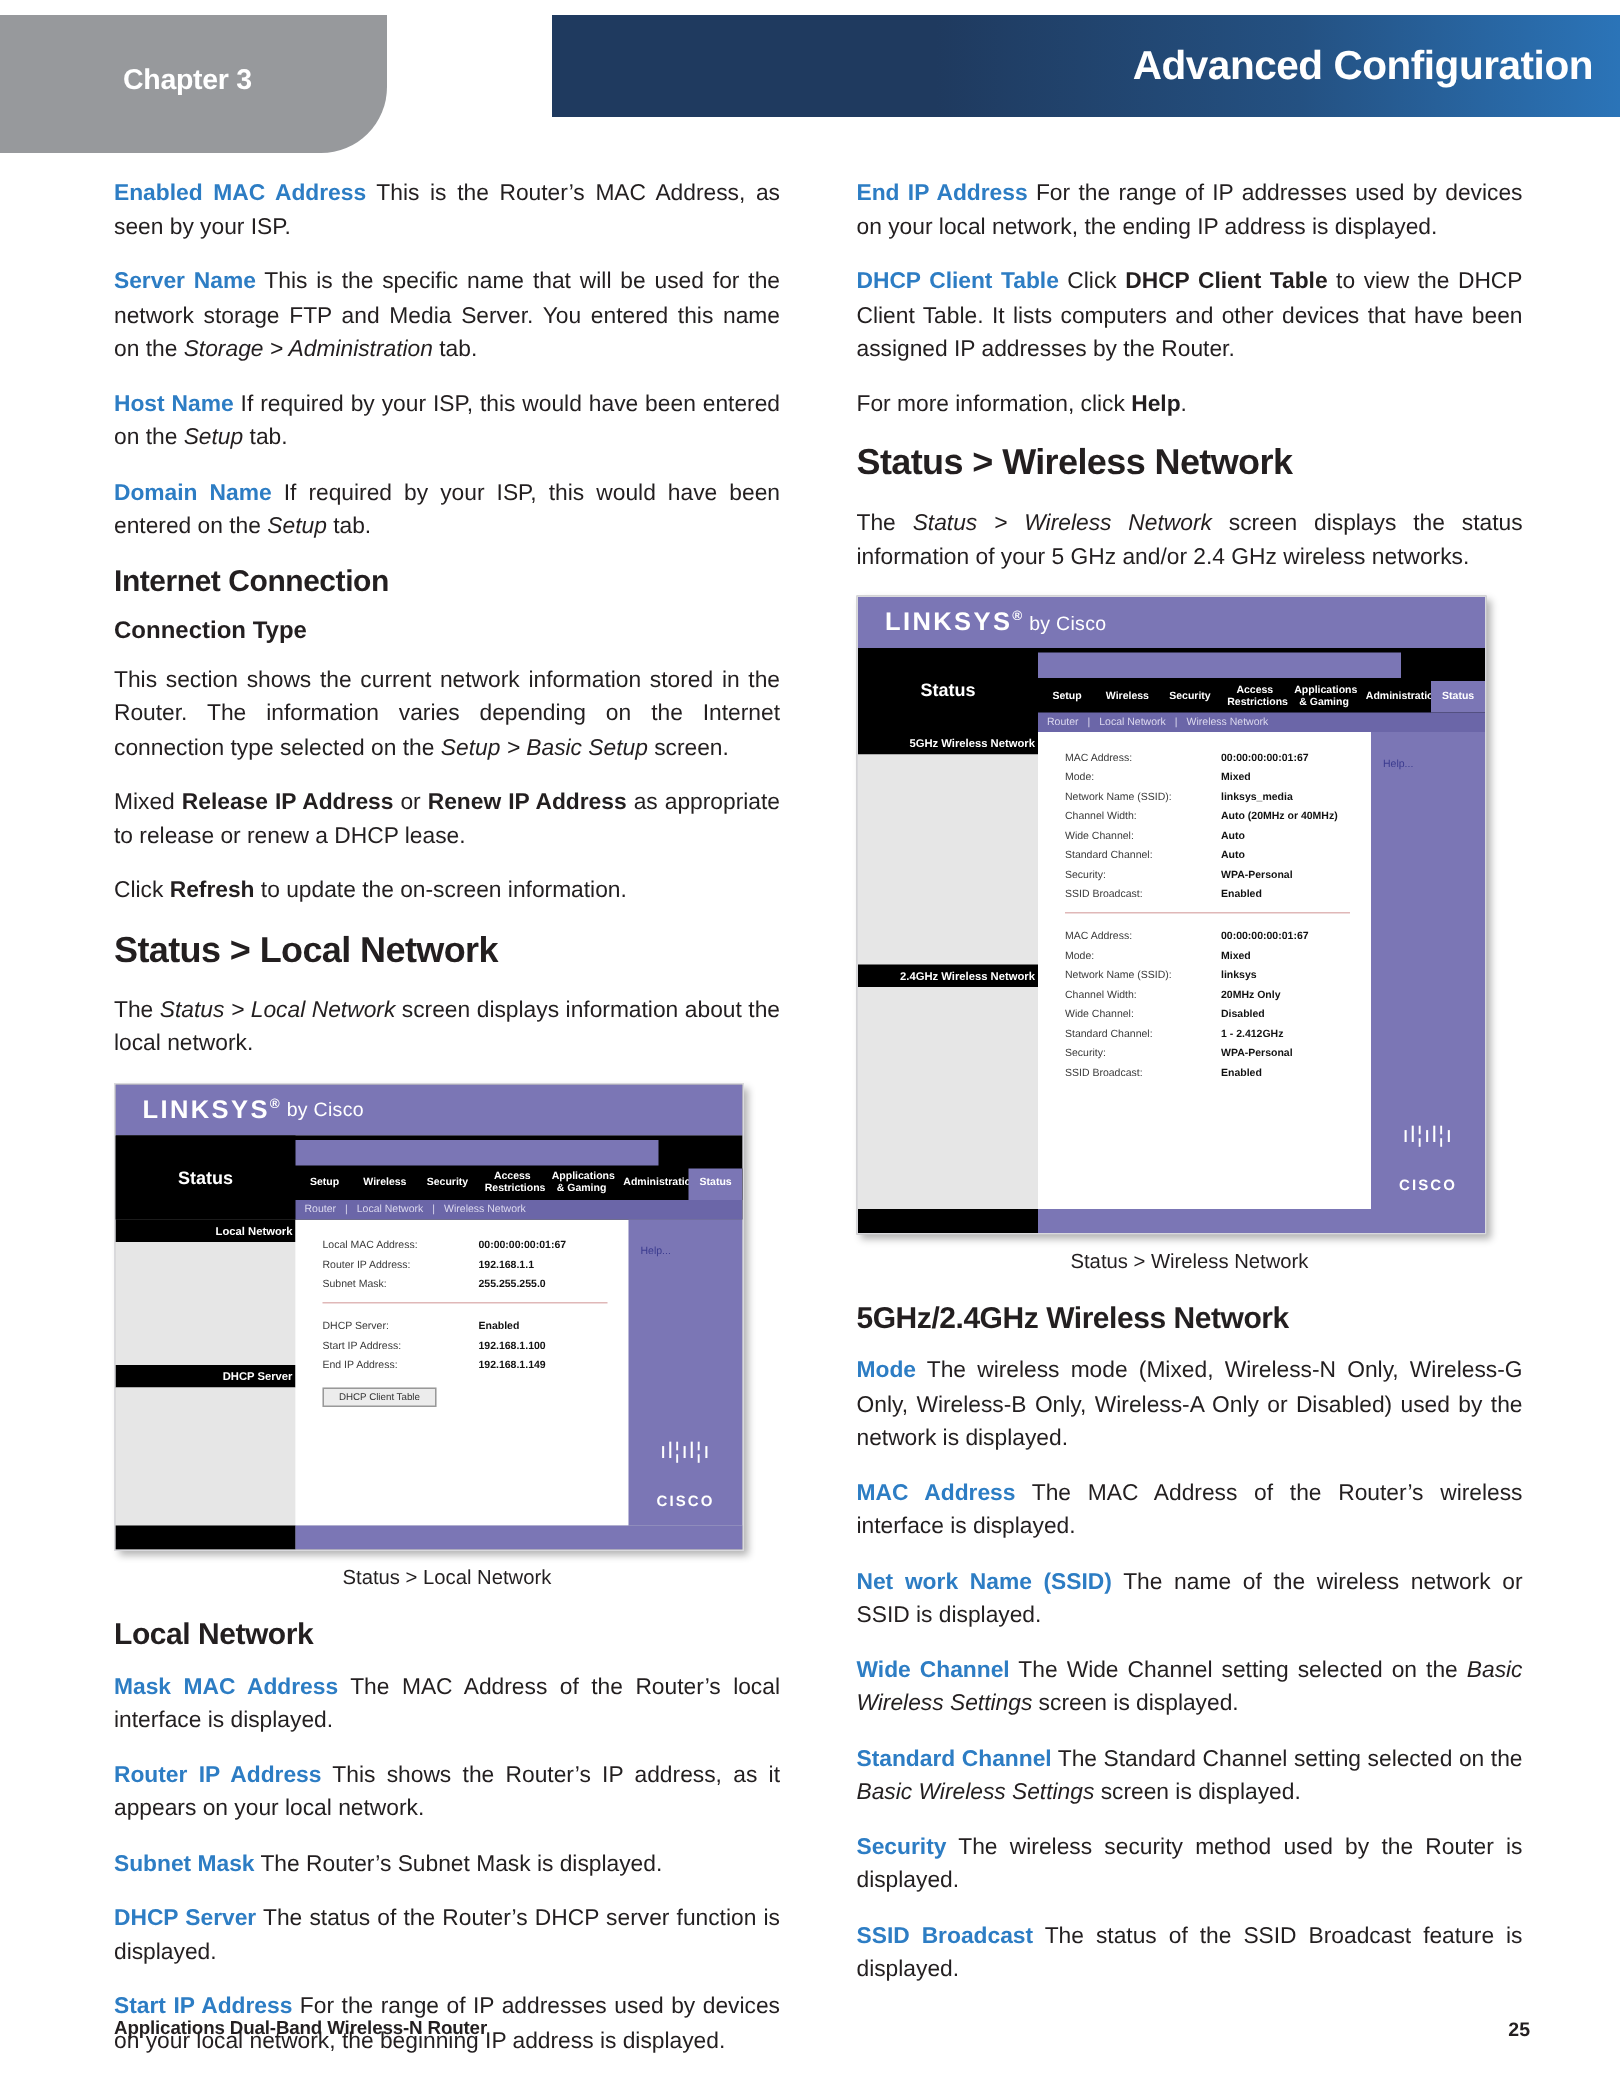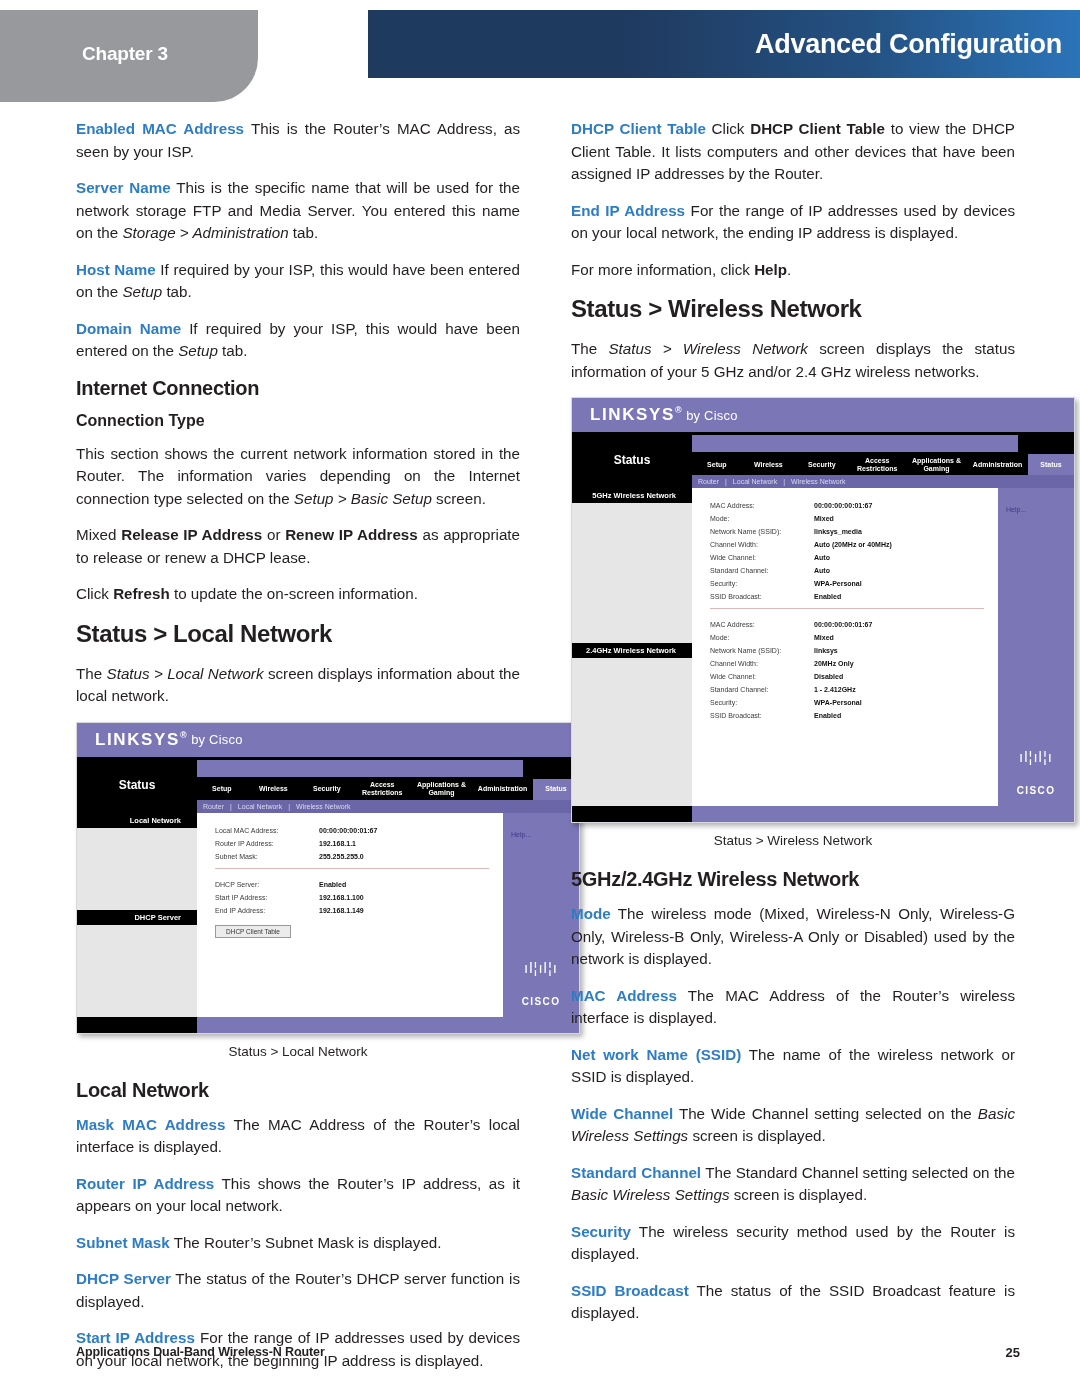--- a/index.html
+++ b/index.html
@@ -69,21 +69,21 @@
   }
 
   .fig { margin: 6px 0 8px 0; }
   .fig-caption {
     text-align: center; font-size: 13.5px; color: #231f20;
     margin-top: 10px; margin-bottom: 20px;
   }
 
   
   .shot {
-    position: relative; width: 504px;
+    position: relative; width: 420px;
     background: #a3a3a3;
     border: 1px solid #d9d9dd;
     box-shadow: 3px 3px 5px rgba(0,0,0,0.30);
     overflow: hidden;
   }
   .shot-brandbar {
     height: 34px; background: #7b76b5;
     display: flex; align-items: center; padding-left: 18px;
   }
   .brand-linksys {
@@ -116,21 +116,21 @@
     position:absolute; left:120px; top:43px; right:0; height:13px;
     background:#6b66a8; display:flex; align-items:center; padding-left:6px;
   }
   .shot-subtab { color:#dcd9ef; font-size:7px; margin-right:6px; }
   .shot-subsep { color:#dcd9ef; font-size:7px; margin-right:6px; }
 
   .shot-body { display:flex; background:#ffffff; }
   .shot-sidecol { width: 120px; background:#e6e6e6; }
   .side-head {
     background:#000; color:#fff; font-size:7.5px; font-weight:bold;
-    text-align:right; padding: 3px 16px 3px 0;
+    text-align:right; padding: 3px 2px 3px 0;
   }
   .side-fill { background:#e6e6e6; }
   .shot-maincol { flex:1; background:#ffffff; padding: 14px 0 8px 18px; }
   .shot-helpcol { width: 76px; background:#7b76b5; position:relative; }
   .help-link { color:#3b3b8f; font-size:7px; padding: 18px 0 0 8px; display:block; }
   .cisco-logo {
     position:absolute; bottom:10px; left:0; right:0; text-align:center;
   }
   .cisco-bars { font-size:15px; color:#ffffff; letter-spacing:1px; line-height:8px;}
   .cisco-word { font-size:10px; color:#ffffff; letter-spacing:1.4px; font-weight:bold;margin-top:24px;}
@@ -306,25 +306,25 @@
       <span class="term">DHCP Server</span><span> The status of the Router’s DHCP server function is displayed.</span>
     </p>
     <p class="body last">
       <span class="term">Start IP Address</span><span>  For the range of IP addresses used by devices on your local network, the beginning IP address is displayed.</span>
     </p>
   </div>
 
   <div class="col col-right">
 
     <p class="body">
+      <span class="term">End IP Address</span><span>  For the range of IP addresses used by devices on your local network, the ending IP address is displayed.</span>
+    </p>
+
+    <p class="body">
       <span class="term">DHCP Client Table</span><span>  Click </span><span class="bold">DHCP Client Table</span><span> to view the DHCP Client Table. It lists computers and other devices that have been assigned IP addresses by the Router.</span>
-    </p>
-
-    <p class="body">
-      <span class="term">End IP Address</span><span>  For the range of IP addresses used by devices on your local network, the ending IP address is displayed.</span>
     </p>
 
     <p class="body">
       <span>For more information, click </span><span class="bold">Help</span><span>.</span>
     </p>
 
     <h2 class="h-major">Status &gt; Wireless Network</h2>
 
     <p class="body">
       <span>The </span><span class="ital">Status &gt; Wireless Network</span><span> screen displays the status information of your 5 GHz and/or 2.4 GHz wireless networks.</span>

